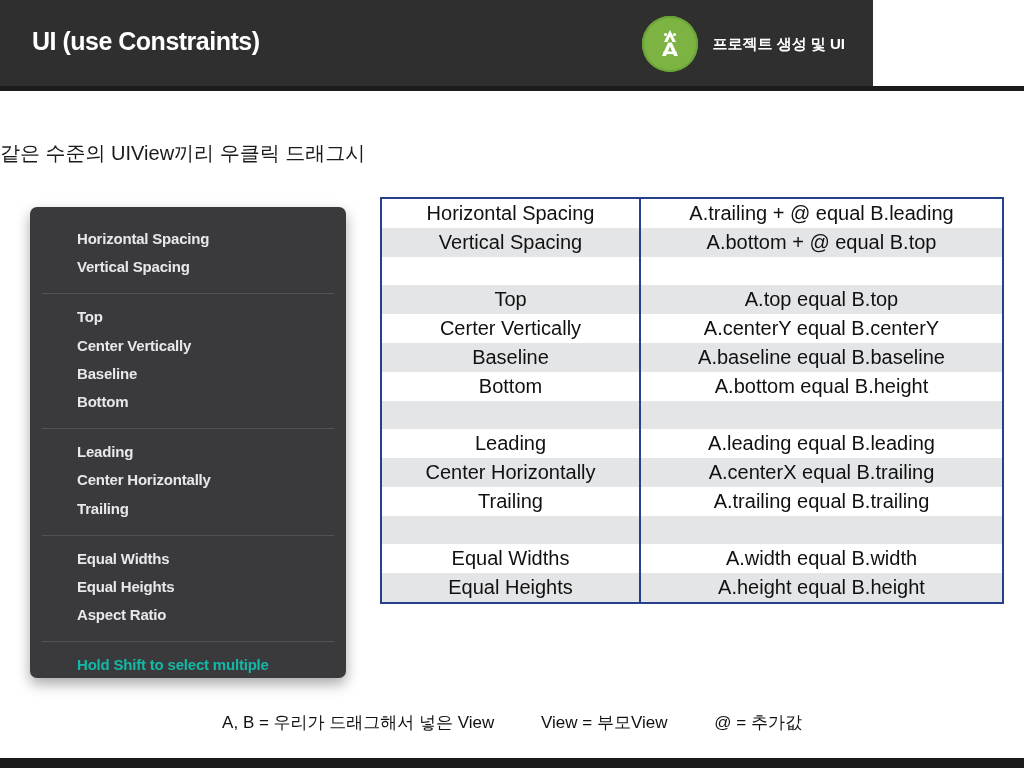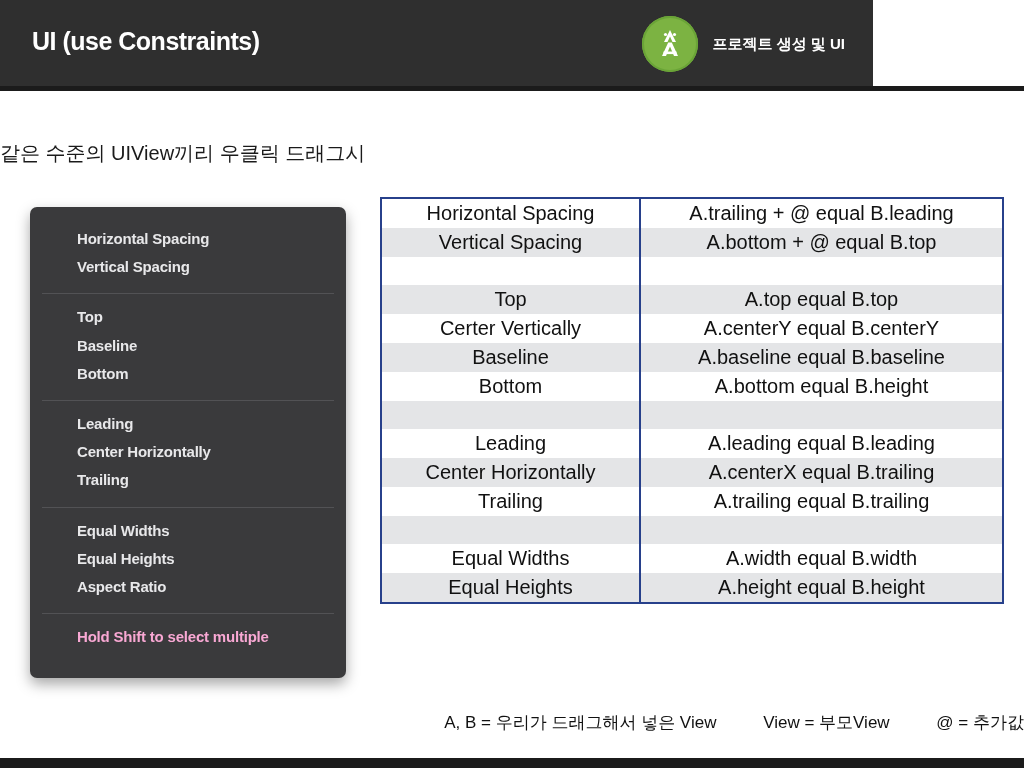--- a/index.html
+++ b/index.html
@@ -101,21 +101,21 @@
     padding: 6px 0 9px 0;
   }
   .menu-item {
     padding: 3px 20px 3px 47px;
     white-space: nowrap;
     font-weight: bold;
     letter-spacing: -0.2px;
     line-height: 1.48;
   }
   .menu-item.dim {
-    color: #f9a8d4;
+    color: #14b8a6;
   }
   .menu-sep {
     height: 1px;
     background: #525255;
     margin: 3px 12px;
   }
 
   
   .table-wrap {
     position: absolute;
@@ -151,21 +151,21 @@
   table.ctable tr.blank td {
     height: 28px;
   }
 
   
   .legend {
     position: absolute;
     left: 0;
     top: 711px;
     width: 1024px;
-    text-align: right;
+    text-align: center;
     font-size: 17px;
     color: #111111;
   }
   .legend span {
     display: inline-block;
     vertical-align: baseline;
   }
   .legend .l1 { margin-right: 42px; }
   .legend .l2 { margin-right: 42px; }
 
@@ -206,20 +206,21 @@
 <div class="menu-panel">
 
   <div class="menu-group">
     <div class="menu-item">Horizontal Spacing</div>
     <div class="menu-item">Vertical Spacing</div>
   </div>
   <div class="menu-sep"></div>
 
   <div class="menu-group">
     <div class="menu-item">Top</div>
+    <div class="menu-item">Center Vertically</div>
     <div class="menu-item">Baseline</div>
     <div class="menu-item">Bottom</div>
   </div>
   <div class="menu-sep"></div>
 
   <div class="menu-group">
     <div class="menu-item">Leading</div>
     <div class="menu-item">Center Horizontally</div>
     <div class="menu-item">Trailing</div>
   </div>

